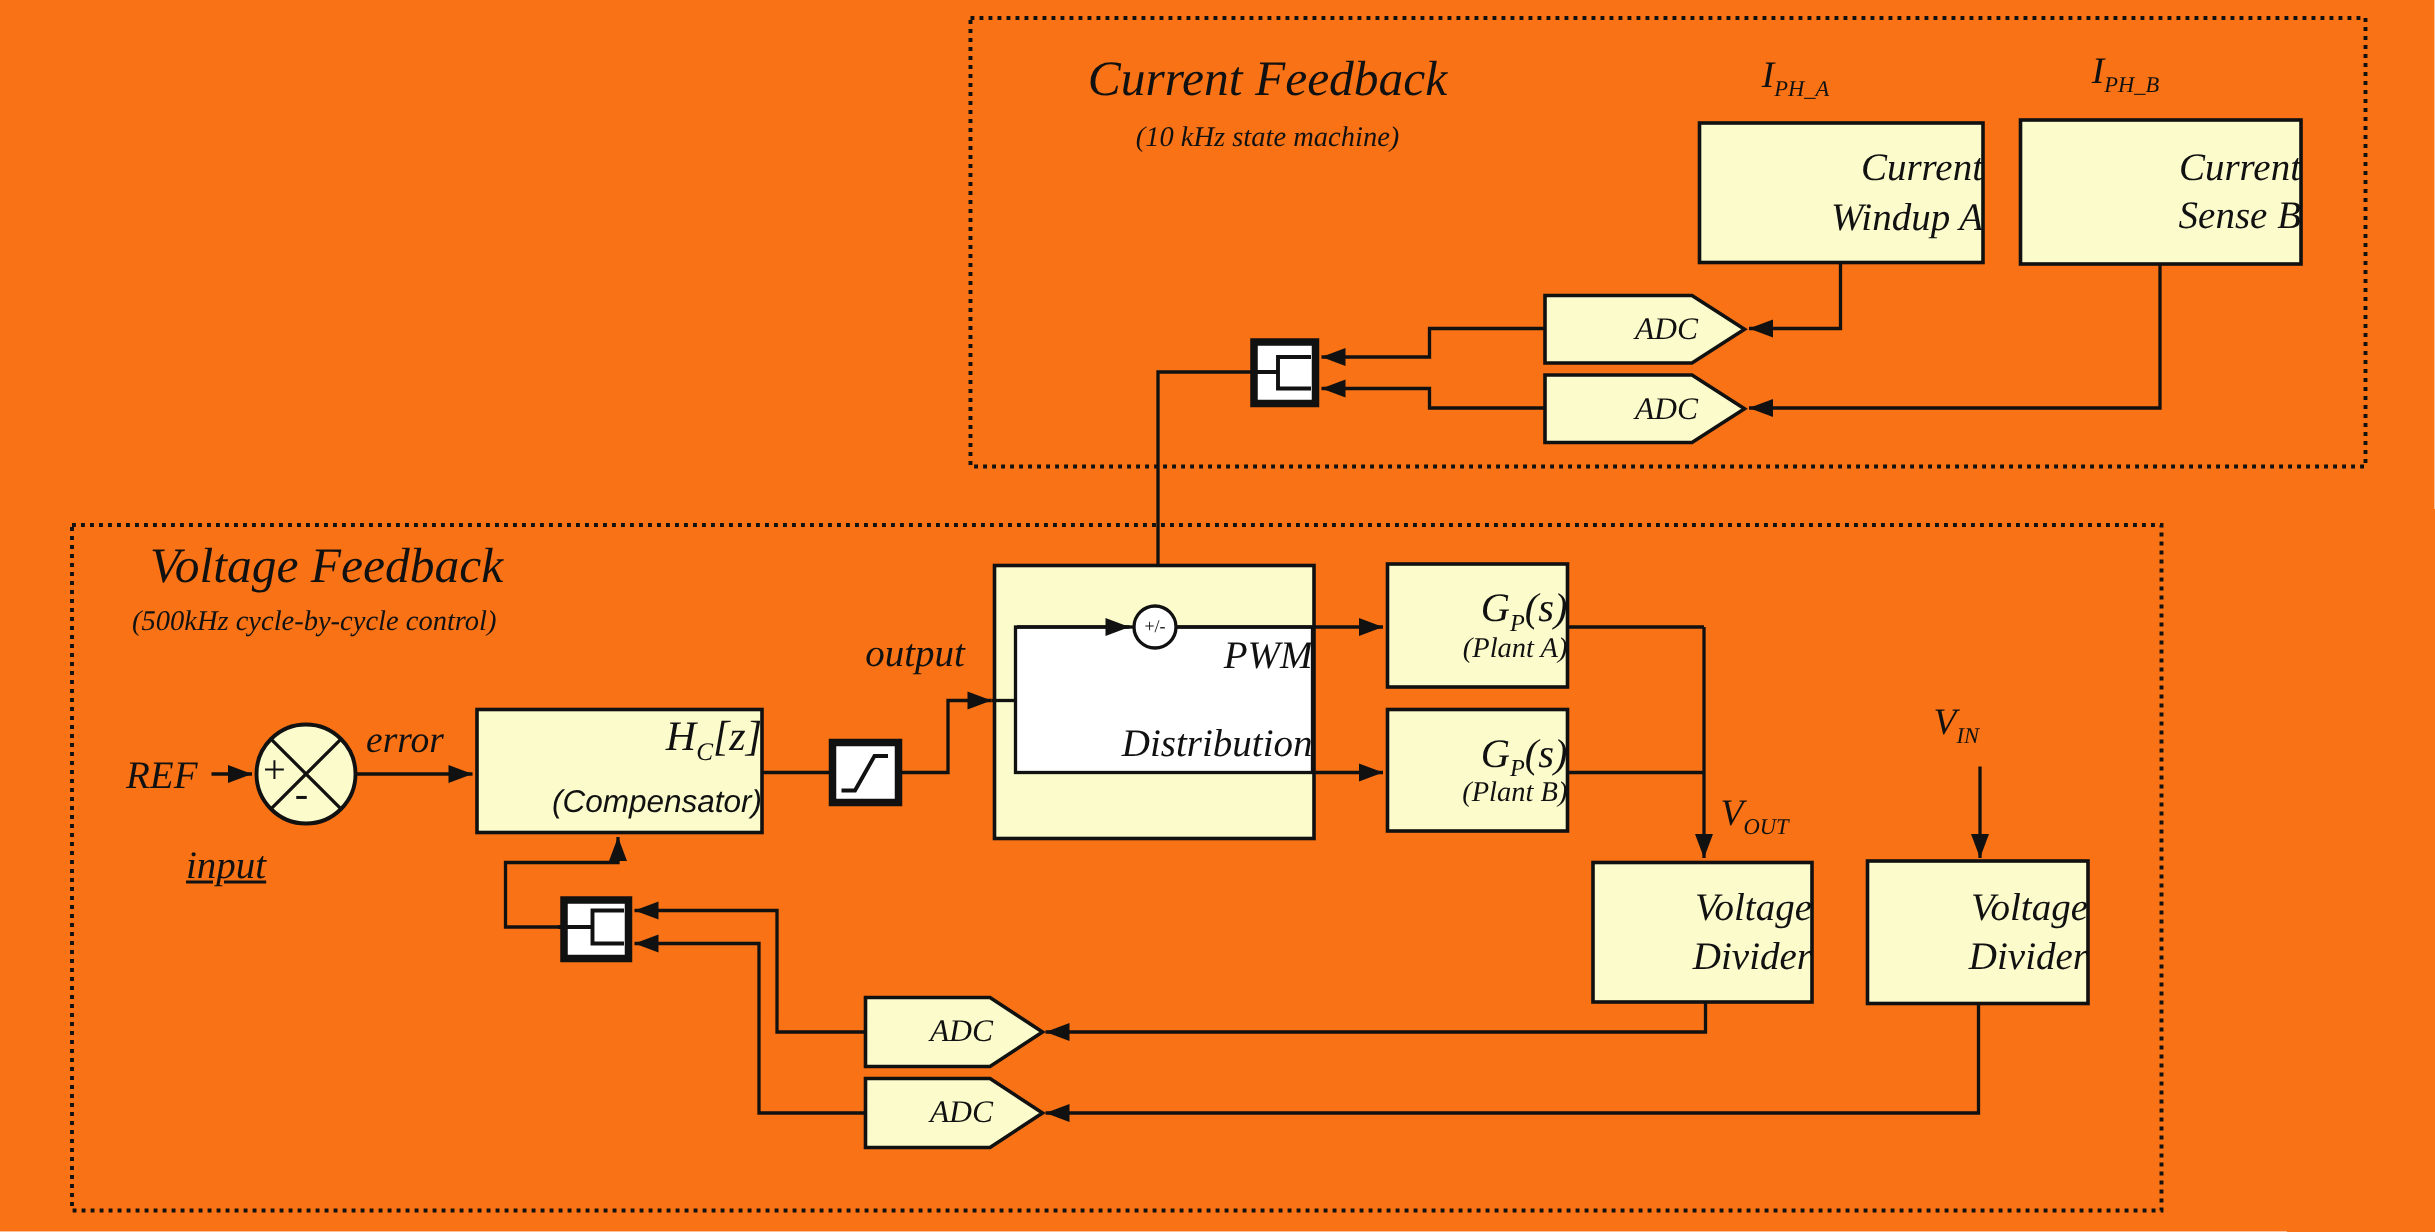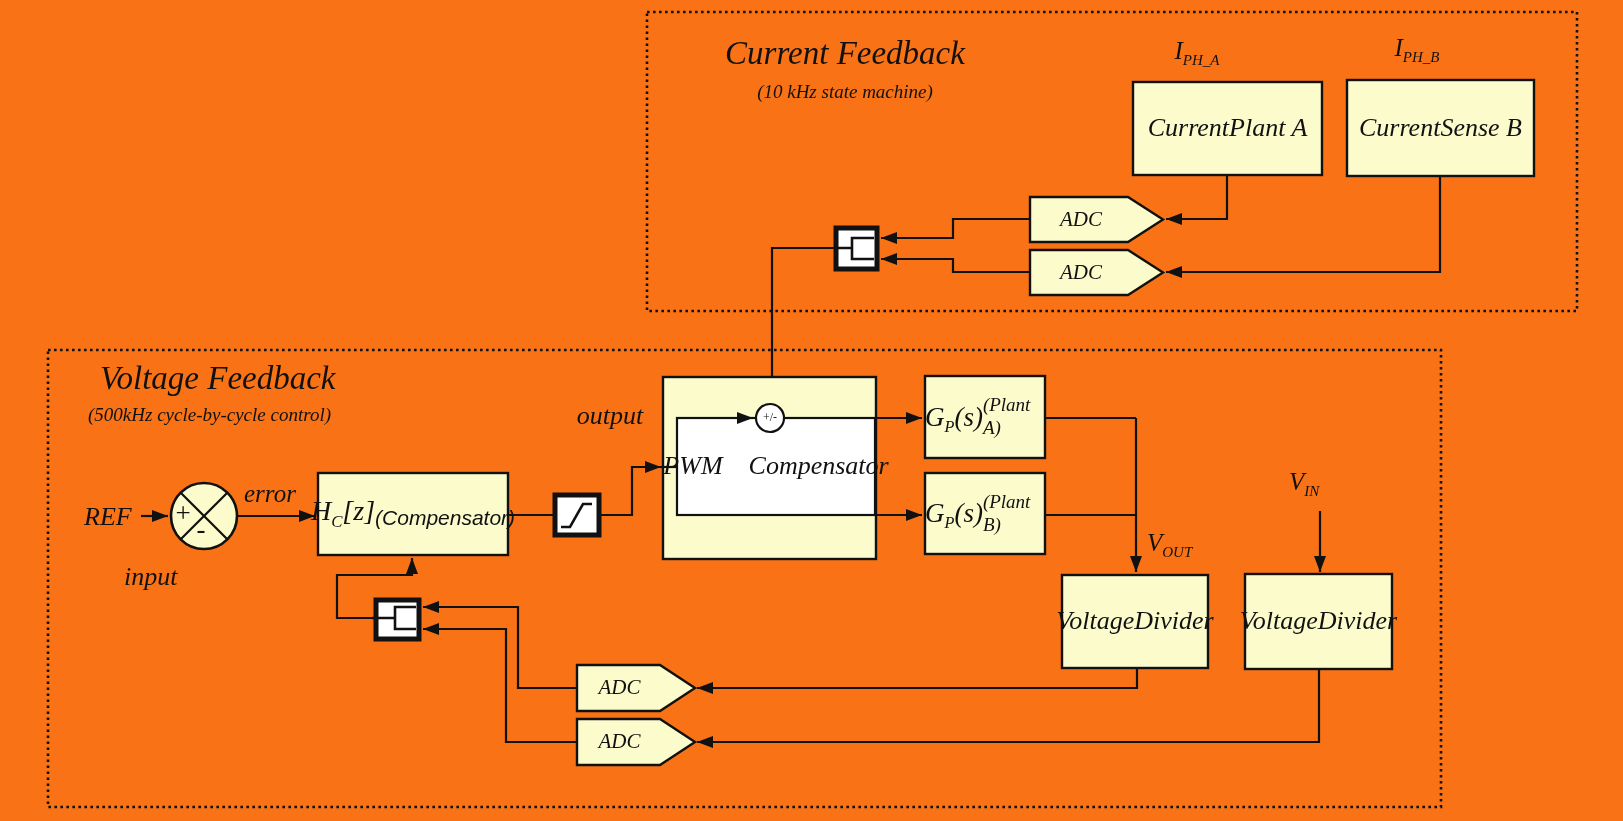--- a/index.html
+++ b/index.html
@@ -3,21 +3,21 @@
 <meta charset="utf-8">
 <style>
   html,body { margin:0; padding:0; background:#ffffff; }
   #canvas {
     position:relative; width:1623px; height:821px; background:#f97316;
     font-family:"Liberation Serif", serif; color:#111; overflow:hidden;
   }
   svg.layer { position:absolute; left:0; top:0; z-index:1; }
   .t { position:absolute; z-index:2; font-style:italic; color:#111; line-height:1.2; white-space:nowrap; }
   .c { text-align:center; }
-  .fx { display:flex; flex-direction:row; align-items:center; justify-content:center; white-space:normal; }
+  .fx { display:flex; flex-direction:column; align-items:flex-end; justify-content:center; white-space:normal; }
   .title { font-size:33px; }
   .subtitle { font-size:19px; }
   .blocktext { font-size:26px; line-height:1.25; }
   .adctext { font-size:21px; }
   .caption { font-size:19px; }
   .lbl { font-size:25px; }
   .lbl26 { font-size:26px; }
   sub { font-size:60%; line-height:0; }
   .sans { font-family:"Liberation Sans", sans-serif; font-size:21px;margin-top:14px; }
   .sym { font-style:normal; font-size:27px; line-height:1; }
@@ -109,47 +109,47 @@
   <div class="t subtitle" style="left:88px; top:404px;">(500kHz cycle-by-cycle control)</div>
 
   <div class="t lbl c" style="left:1137px; top:36px; width:120px;">
     <span>I</span><sub>PH_A</sub>
   </div>
   <div class="t lbl c" style="left:1352px; top:33px; width:130px;">
     <span>I</span><sub>PH_B</sub>
   </div>
   <div class="t fx blocktext" style="left:1133px; top:82px; width:189px; height:93px;">
     <div>Current</div>
-    <div>Plant A</div>
+    <div>Windup A</div>
   </div>
   <div class="t fx blocktext" style="left:1347px; top:80px; width:187px; height:96px;">
     <div>Current</div>
     <div>Sense B</div>
   </div>
   <div class="t fx adctext" style="left:1030px; top:197px; width:102px; height:45px;">ADC</div>
   <div class="t fx adctext" style="left:1030px; top:250px; width:102px; height:45px;">ADC</div>
 
   <div class="t lbl26" style="left:84px; top:501px;">REF</div>
-  <div class="t lbl26" style="left:124px; top:561px;">input</div>
+  <div class="t lbl26" style="left:124px; top:561px;text-decoration:underline;">input</div>
   <div class="t lbl" style="left:244px; top:479px;">error</div>
   <div class="t sym" style="left:171px; top:500px; width:24px; text-align:center;">+</div>
   <div class="t sym" style="left:190px; top:516px; width:22px; text-align:center;">-</div>
 
   <div class="t fx" style="left:318px; top:473px; width:190px; height:76px;">
     <div style="font-size:28px;">
       <span>H</span><sub>C</sub><span>[z]</span>
     </div>
     <div class="sans" style="font-style:italic;">(Compensator)</div>
   </div>
 
-  <div class="t lbl26 c" style="left:568px; top:400px; width:84px;">output</div>
+  <div class="t lbl26 c" style="left:568px; top:420px; width:84px;">output</div>
 
   <div class="t fx blocktext" style="left:677px; top:418px; width:198px; height:97px;gap:26px;">
     <div>PWM</div>
-    <div>Compensator</div>
+    <div>Distribution</div>
   </div>
   <div class="t tiny c" style="left:756px; top:411px; width:28px;">+/-</div>
 
   <div class="t fx" style="left:925px; top:376px; width:120px; height:82px;">
     <div style="font-size:27px;">
       <span>G</span><sub>P</sub><span>(s)</span>
     </div>
     <div class="caption">(Plant A)</div>
   </div>
   <div class="t fx" style="left:925px; top:473px; width:120px; height:81px;">

